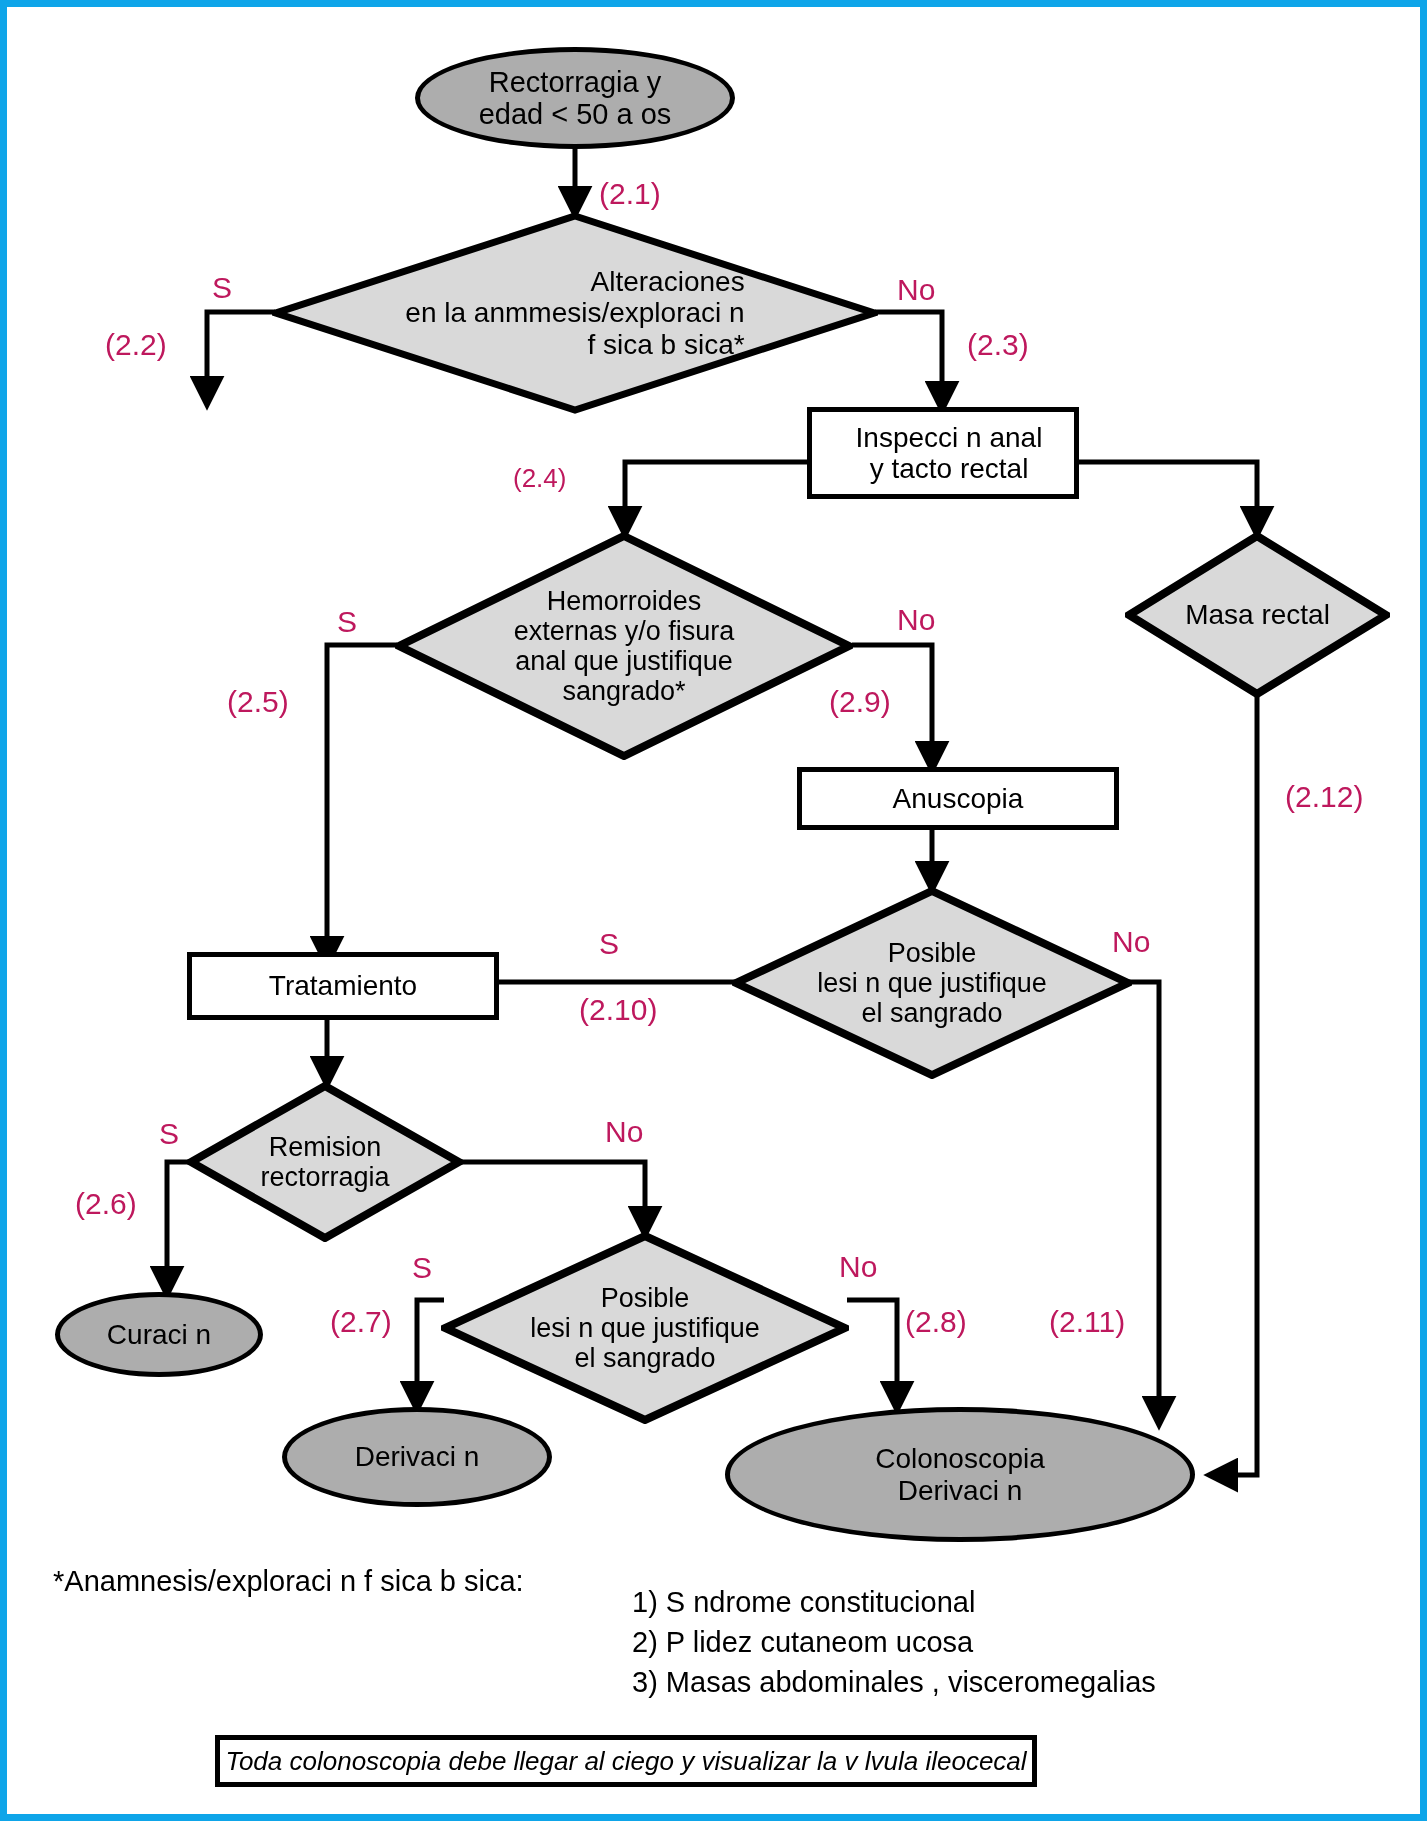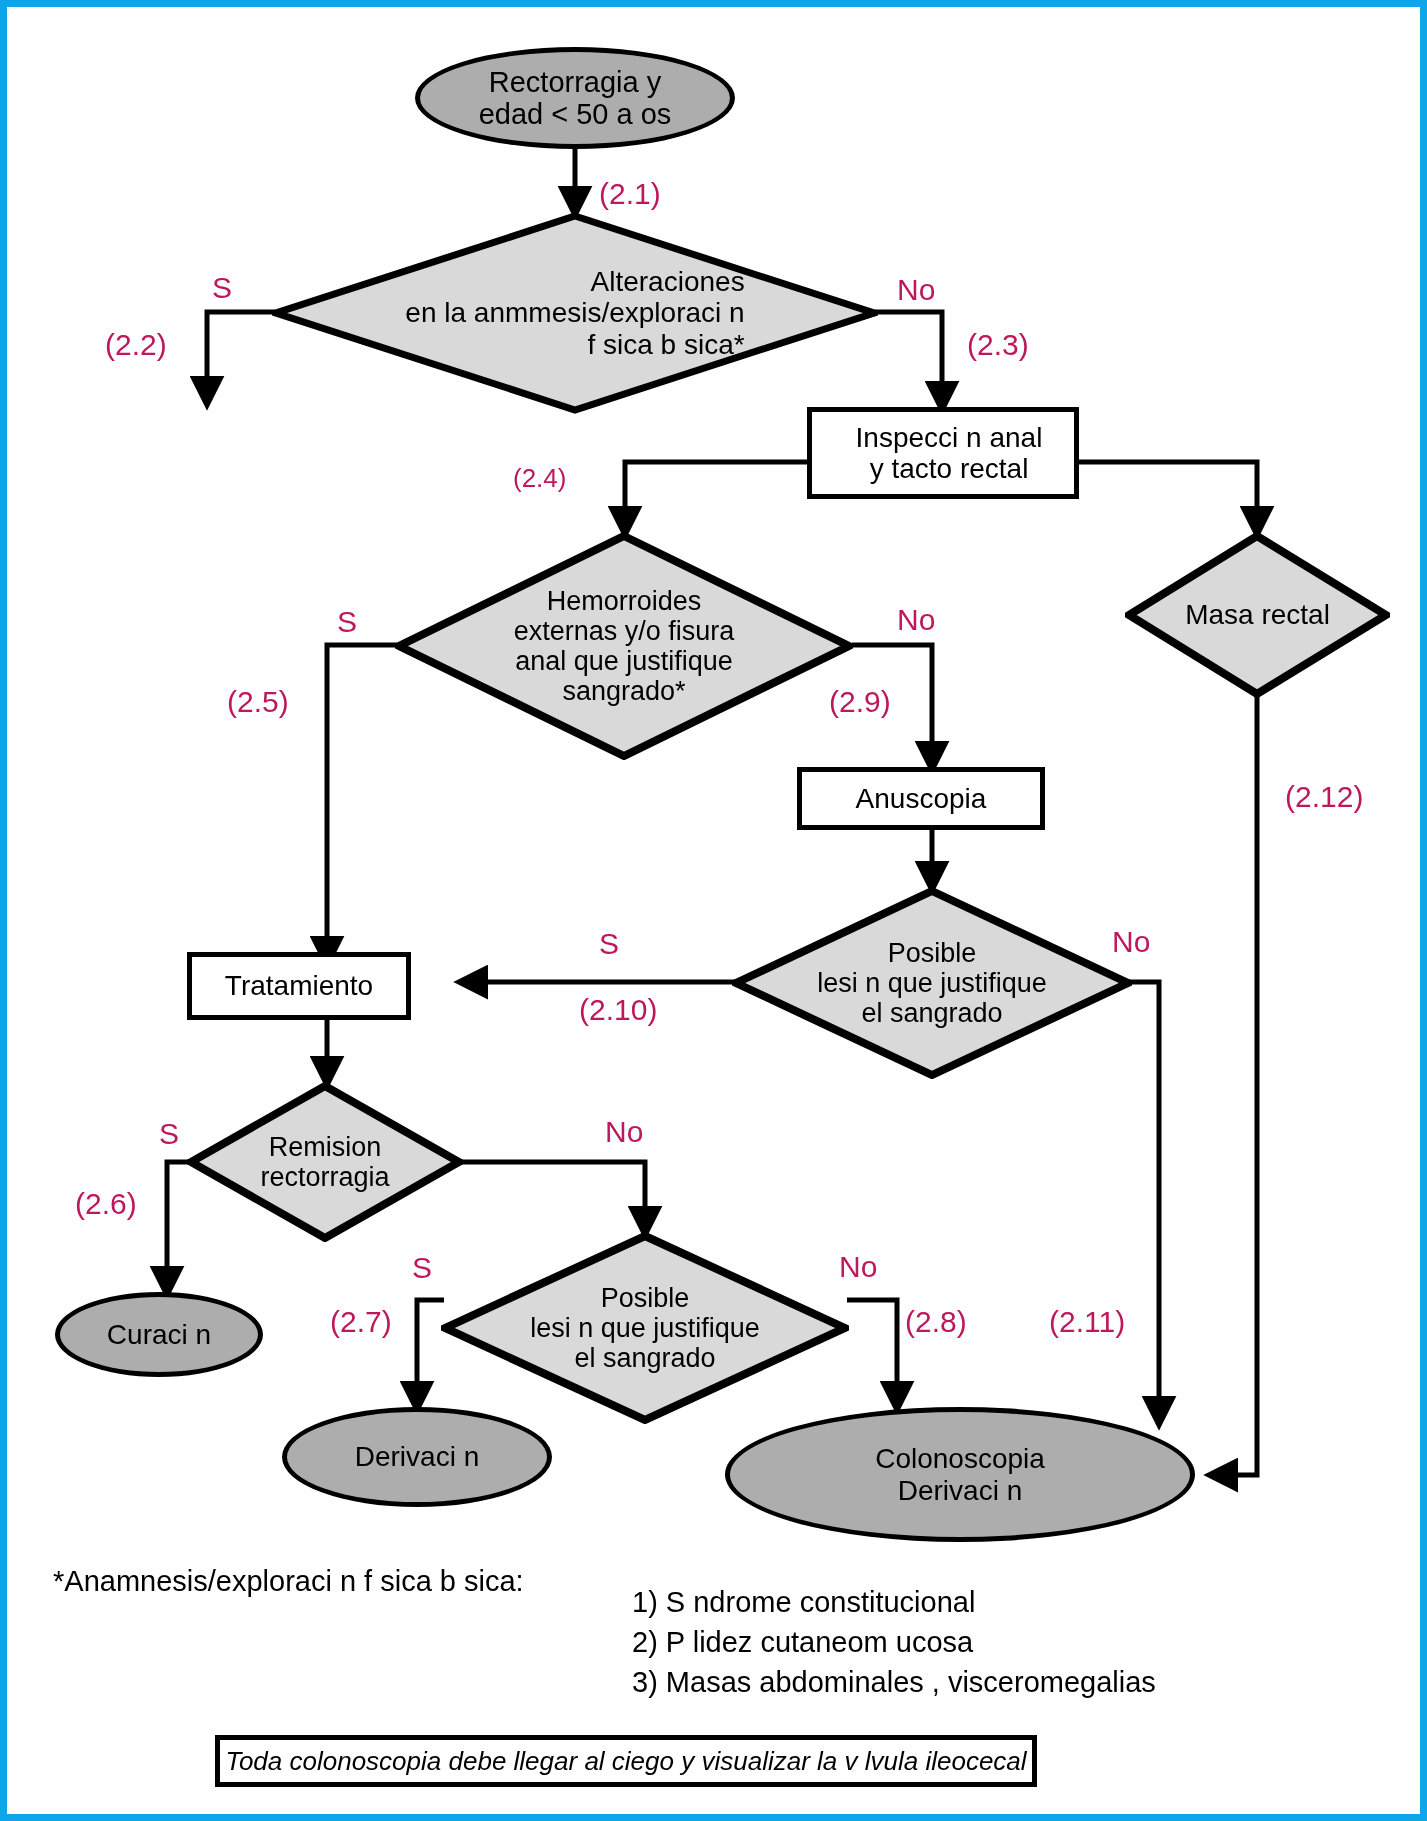--- a/index.html
+++ b/index.html
@@ -139,36 +139,36 @@
 
     <div class="node diamond" style="left:1118px;top:525px;width:265px;height:166px;">
       <span class="dshape">
         <svg viewBox="0 0 265 166" preserveAspectRatio="none">
           <polygon points="132,4 261,83 132,162 4,83" fill="#d9d9d9" stroke="#000" stroke-width="8"></polygon>
         </svg>
       </span>
       <span class="lbl" style="font-size:28px;">Masa rectal</span>
     </div>
 
-    <div class="node rect" style="left:790px;top:760px;width:248px;height:63px;">
+    <div class="node rect" style="left:790px;top:760px;width:322px;height:63px;">
       <span class="lbl" style="font-size:28px;">Anuscopia</span>
     </div>
 
     <div class="node diamond" style="left:725px;top:880px;width:400px;height:192px;">
       <span class="dshape">
         <svg viewBox="0 0 400 192" preserveAspectRatio="none">
           <polygon points="200,4 396,96 200,188 4,96" fill="#d9d9d9" stroke="#000" stroke-width="8"></polygon>
         </svg>
       </span>
       <span class="lbl" style="font-size:27px;">Posible
 lesi n que justifique
 el sangrado</span>
     </div>
 
-    <div class="node rect" style="left:180px;top:945px;width:224px;height:68px;">
+    <div class="node rect" style="left:180px;top:945px;width:312px;height:68px;">
       <span class="lbl" style="font-size:28px;">Tratamiento</span>
     </div>
 
     <div class="node diamond" style="left:180px;top:1075px;width:276px;height:160px;">
       <span class="dshape">
         <svg viewBox="0 0 276 160" preserveAspectRatio="none">
           <polygon points="138,4 272,80 138,156 4,80" fill="#d9d9d9" stroke="#000" stroke-width="8"></polygon>
         </svg>
       </span>
       <span class="lbl" style="font-size:27px;">Remision

